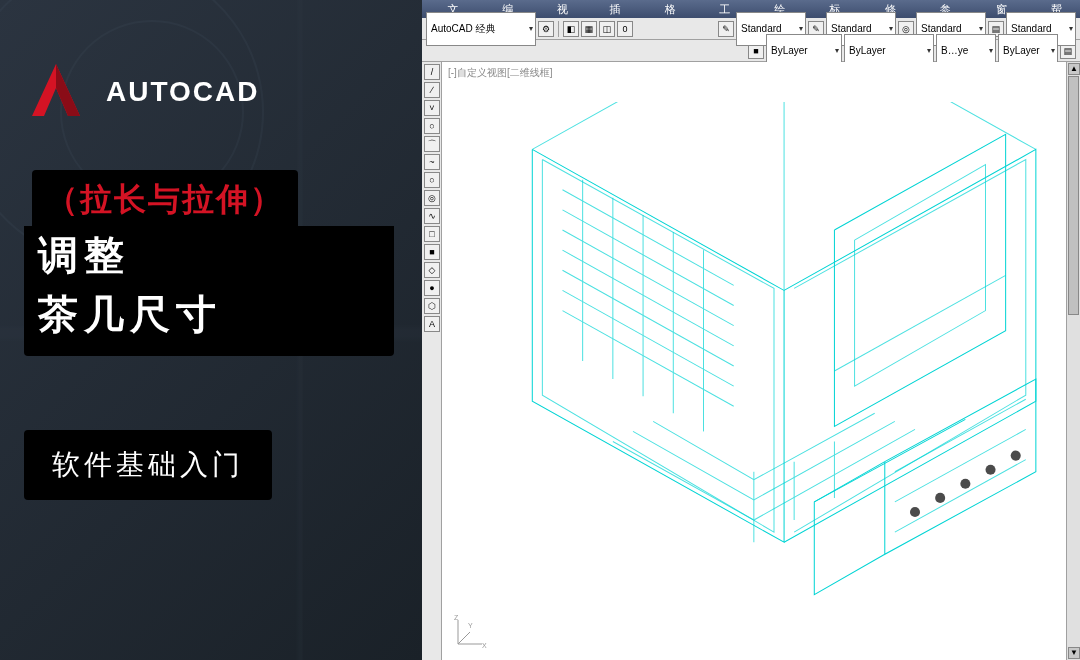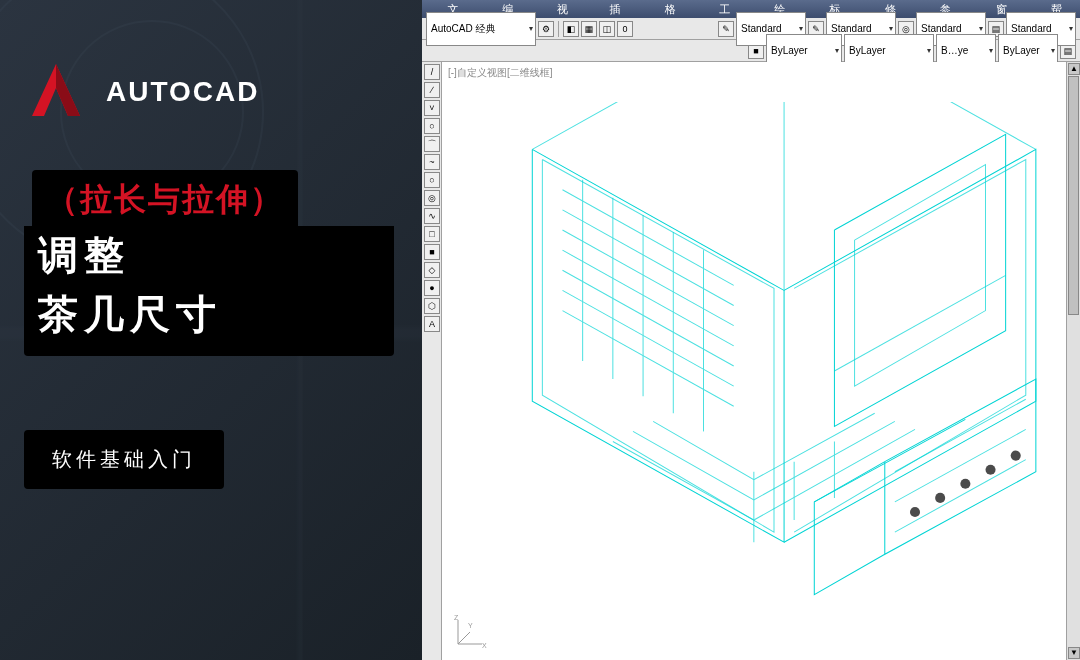--- a/index.html
+++ b/index.html
@@ -99,21 +99,21 @@
 }
 .text-block .line3 { padding-bottom: 14px; border-radius: 0 0 4px 4px; }
 
 .sub-block {
   position: absolute;
   top: 430px;
   left: 24px;
   border: 2px solid #000;
   background: #000;
   color: #fff;
-  font-size: 20px;
+  font-size: 28px;
   padding: 14px 26px;
   letter-spacing: 4px;
   border-radius: 4px;
 }
 
 
 .cad-window {
   flex: 1;
   height: 100%;
   display: flex;

